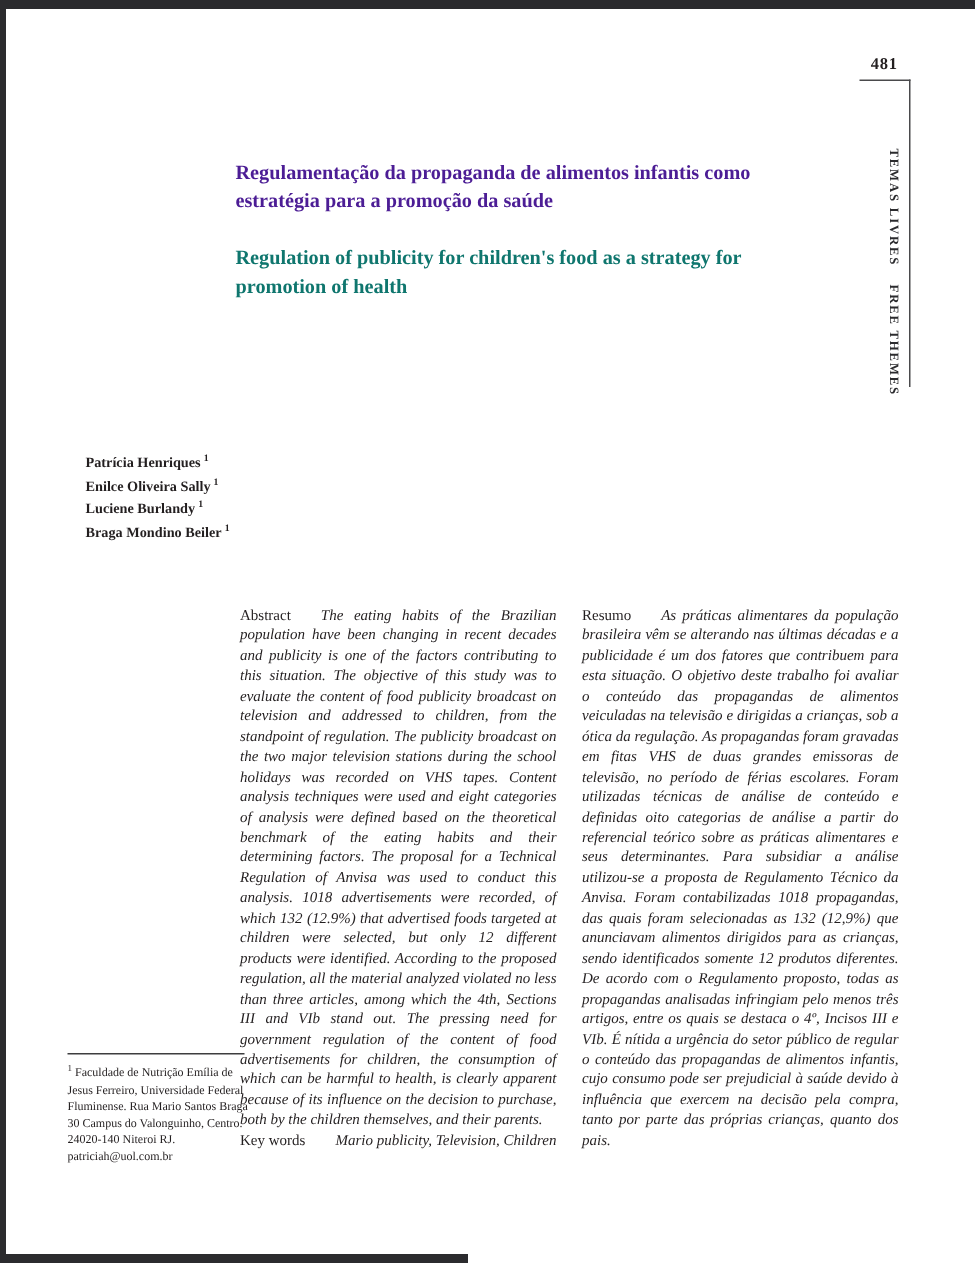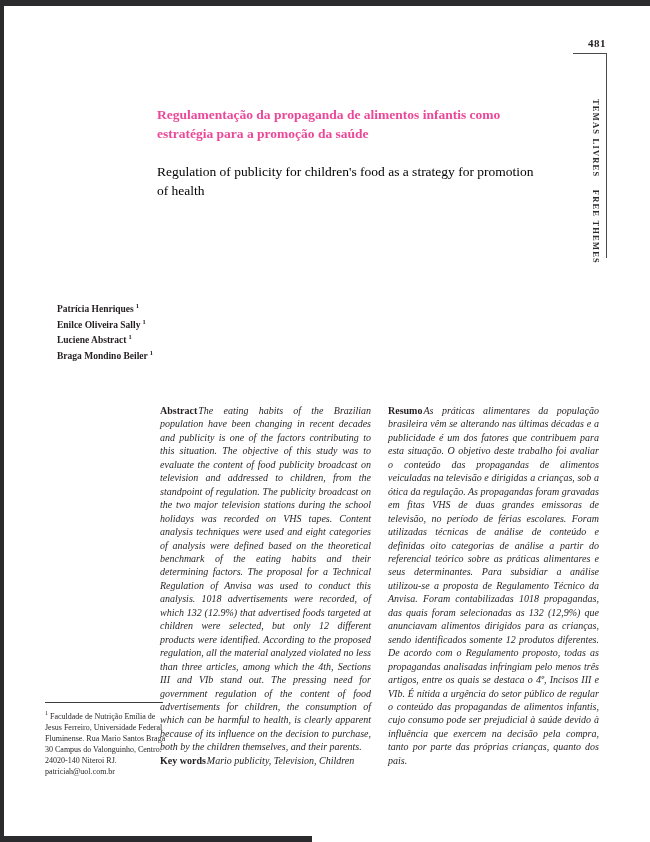--- a/index.html
+++ b/index.html
@@ -13,59 +13,59 @@
   }
 
   
   .bar-top    { position: absolute; top: 0; left: 0; width: 650px; height: 6px; background: #2b2b2e; }
   .bar-left   { position: absolute; top: 0; left: 0; width: 4px; height: 842px; background: #2b2b2e; }
   .bar-bottom { position: absolute; top: 836px; left: 0; width: 312px; height: 6px; background: #2b2b2e; }
 
   
   .page-number {
     position: absolute; top: 37px; left: 573px; width: 33px;
-    text-align: right; font-weight: bold; font-size: 11px; letter-spacing: .5px;
+    text-align: center; font-weight: bold; font-size: 11px; letter-spacing: .5px;
   }
   .rule-h { position: absolute; top: 53px; left: 573px; width: 34px; height: 1px; background: #4a4a4c; }
   .rule-v { position: absolute; top: 53px; left: 606px; width: 1px; height: 205px; background: #4a4a4c; }
   .side-label {
     position: absolute; top: 99px; left: 591px;
     writing-mode: vertical-rl;
     font-weight: bold; font-size: 8.5px; letter-spacing: 1.2px;
     white-space: nowrap; color: #2b2b2e;
   }
   .side-label .gap { display: inline-block; height: 9px; width: 1px; }
 
   
   .title-pt {
     position: absolute; top: 96px; left: 157px; width: 380px;
-    font-weight: bold; font-size: 13.5px; line-height: 19px; color: #ec4899;
+    font-weight: bold; font-size: 13.5px; line-height: 19px; color: #4c1d95;
   }
   .title-en {
     position: absolute; top: 151px; left: 157px; width: 380px;
-    font-weight: normal; font-size: 13.5px; line-height: 19px; color: #000000;
+    font-weight: bold; font-size: 13.5px; line-height: 19px; color: #0f766e;
   }
 
   
   .authors {
     position: absolute; top: 300px; left: 57px; width: 200px;
     font-weight: bold; font-size: 9.5px; line-height: 12.5px;
   }
   .authors sup { font-size: 6.5px; font-weight: bold; margin-left: 2px; }
 
   
   .col {
     position: absolute; top: 404px; width: 211px;
     font-size: 10px; font-style: italic; line-height: 13.45px;
     text-align: justify;
   }
   .col-abstract { left: 160px; }
   .col-resumo  { left: 388px; }
   .col p { margin: 0; }
-  .col .heading { font-style: normal; font-weight: bold; margin-right: 1px; }
+  .col .heading { font-style: normal; font-weight: normal; margin-right: 20px; }
 
   
   .footnote-rule { position: absolute; top: 702px; left: 45px; width: 118px; height: 1px; background: #3d3d3f; }
   .footnote {
     position: absolute; top: 708px; left: 45px; width: 124px;
     font-size: 8px; line-height: 11px; font-style: normal;
   }
   .footnote sup { font-size: 6px; }
   .footnote .email { display: block; font-family: Liberation Serif, serif; }
 </style>
@@ -83,21 +83,21 @@
   <span>TEMAS LIVRES</span><span class="gap"></span>
   <span>FREE THEMES</span>
 </div>
 
 <h1 class="title-pt">Regulamentação da propaganda de alimentos infantis como estratégia para a promoção da saúde</h1>
 <h2 class="title-en">Regulation of publicity for children's food as a strategy for promotion of health</h2>
 
 <div class="authors">
   <div><span>Patrícia Henriques</span><sup>1</sup></div>
   <div><span>Enilce Oliveira Sally</span><sup>1</sup></div>
-  <div><span>Luciene Abstract</span><sup>1</sup></div>
+  <div><span>Luciene Burlandy</span><sup>1</sup></div>
   <div><span>Braga Mondino Beiler</span><sup>1</sup></div>
 </div>
 
 <div class="col col-abstract">
   <p><span class="heading">Abstract</span><span>The eating habits of the Brazilian population have been changing in recent decades and publicity is one of the factors contributing to this situation. The objective of this study was to evaluate the content of food publicity broadcast on television and addressed to children, from the standpoint of regulation. The publicity broadcast on the two major television stations during the school holidays was recorded on VHS tapes. Content analysis techniques were used and eight categories of analysis were defined based on the theoretical benchmark of the eating habits and their determining factors. The proposal for a Technical Regulation of Anvisa was used to conduct this analysis. 1018 advertisements were recorded, of which 132 (12.9%) that advertised foods targeted at children were selected, but only 12 different products were identified. According to the proposed regulation, all the material analyzed violated no less than three articles, among which the 4th, Sections III and VIb stand out. The pressing need for government regulation of the content of food advertisements for children, the consumption of which can be harmful to health, is clearly apparent because of its influence on the decision to purchase, both by the children themselves, and their parents.</span></p>
   <p><span class="heading">Key words</span><span>Mario publicity, Television, Children</span></p>
 </div>
 
 <div class="col col-resumo">
   <p><span class="heading">Resumo</span><span>As práticas alimentares da população brasileira vêm se alterando nas últimas décadas e a publicidade é um dos fatores que contribuem para esta situação. O objetivo deste trabalho foi avaliar o conteúdo das propagandas de alimentos veiculadas na televisão e dirigidas a crianças, sob a ótica da regulação. As propagandas foram gravadas em fitas VHS de duas grandes emissoras de televisão, no período de férias escolares. Foram utilizadas técnicas de análise de conteúdo e definidas oito categorias de análise a partir do referencial teórico sobre as práticas alimentares e seus determinantes. Para subsidiar a análise utilizou-se a proposta de Regulamento Técnico da Anvisa. Foram contabilizadas 1018 propagandas, das quais foram selecionadas as 132 (12,9%) que anunciavam alimentos dirigidos para as crianças, sendo identificados somente 12 produtos diferentes. De acordo com o Regulamento proposto, todas as propagandas analisadas infringiam pelo menos três artigos, entre os quais se destaca o 4º, Incisos III e VIb. É nítida a urgência do setor público de regular o conteúdo das propagandas de alimentos infantis, cujo consumo pode ser prejudicial à saúde devido à influência que exercem na decisão pela compra, tanto por parte das próprias crianças, quanto dos pais.</span></p>

